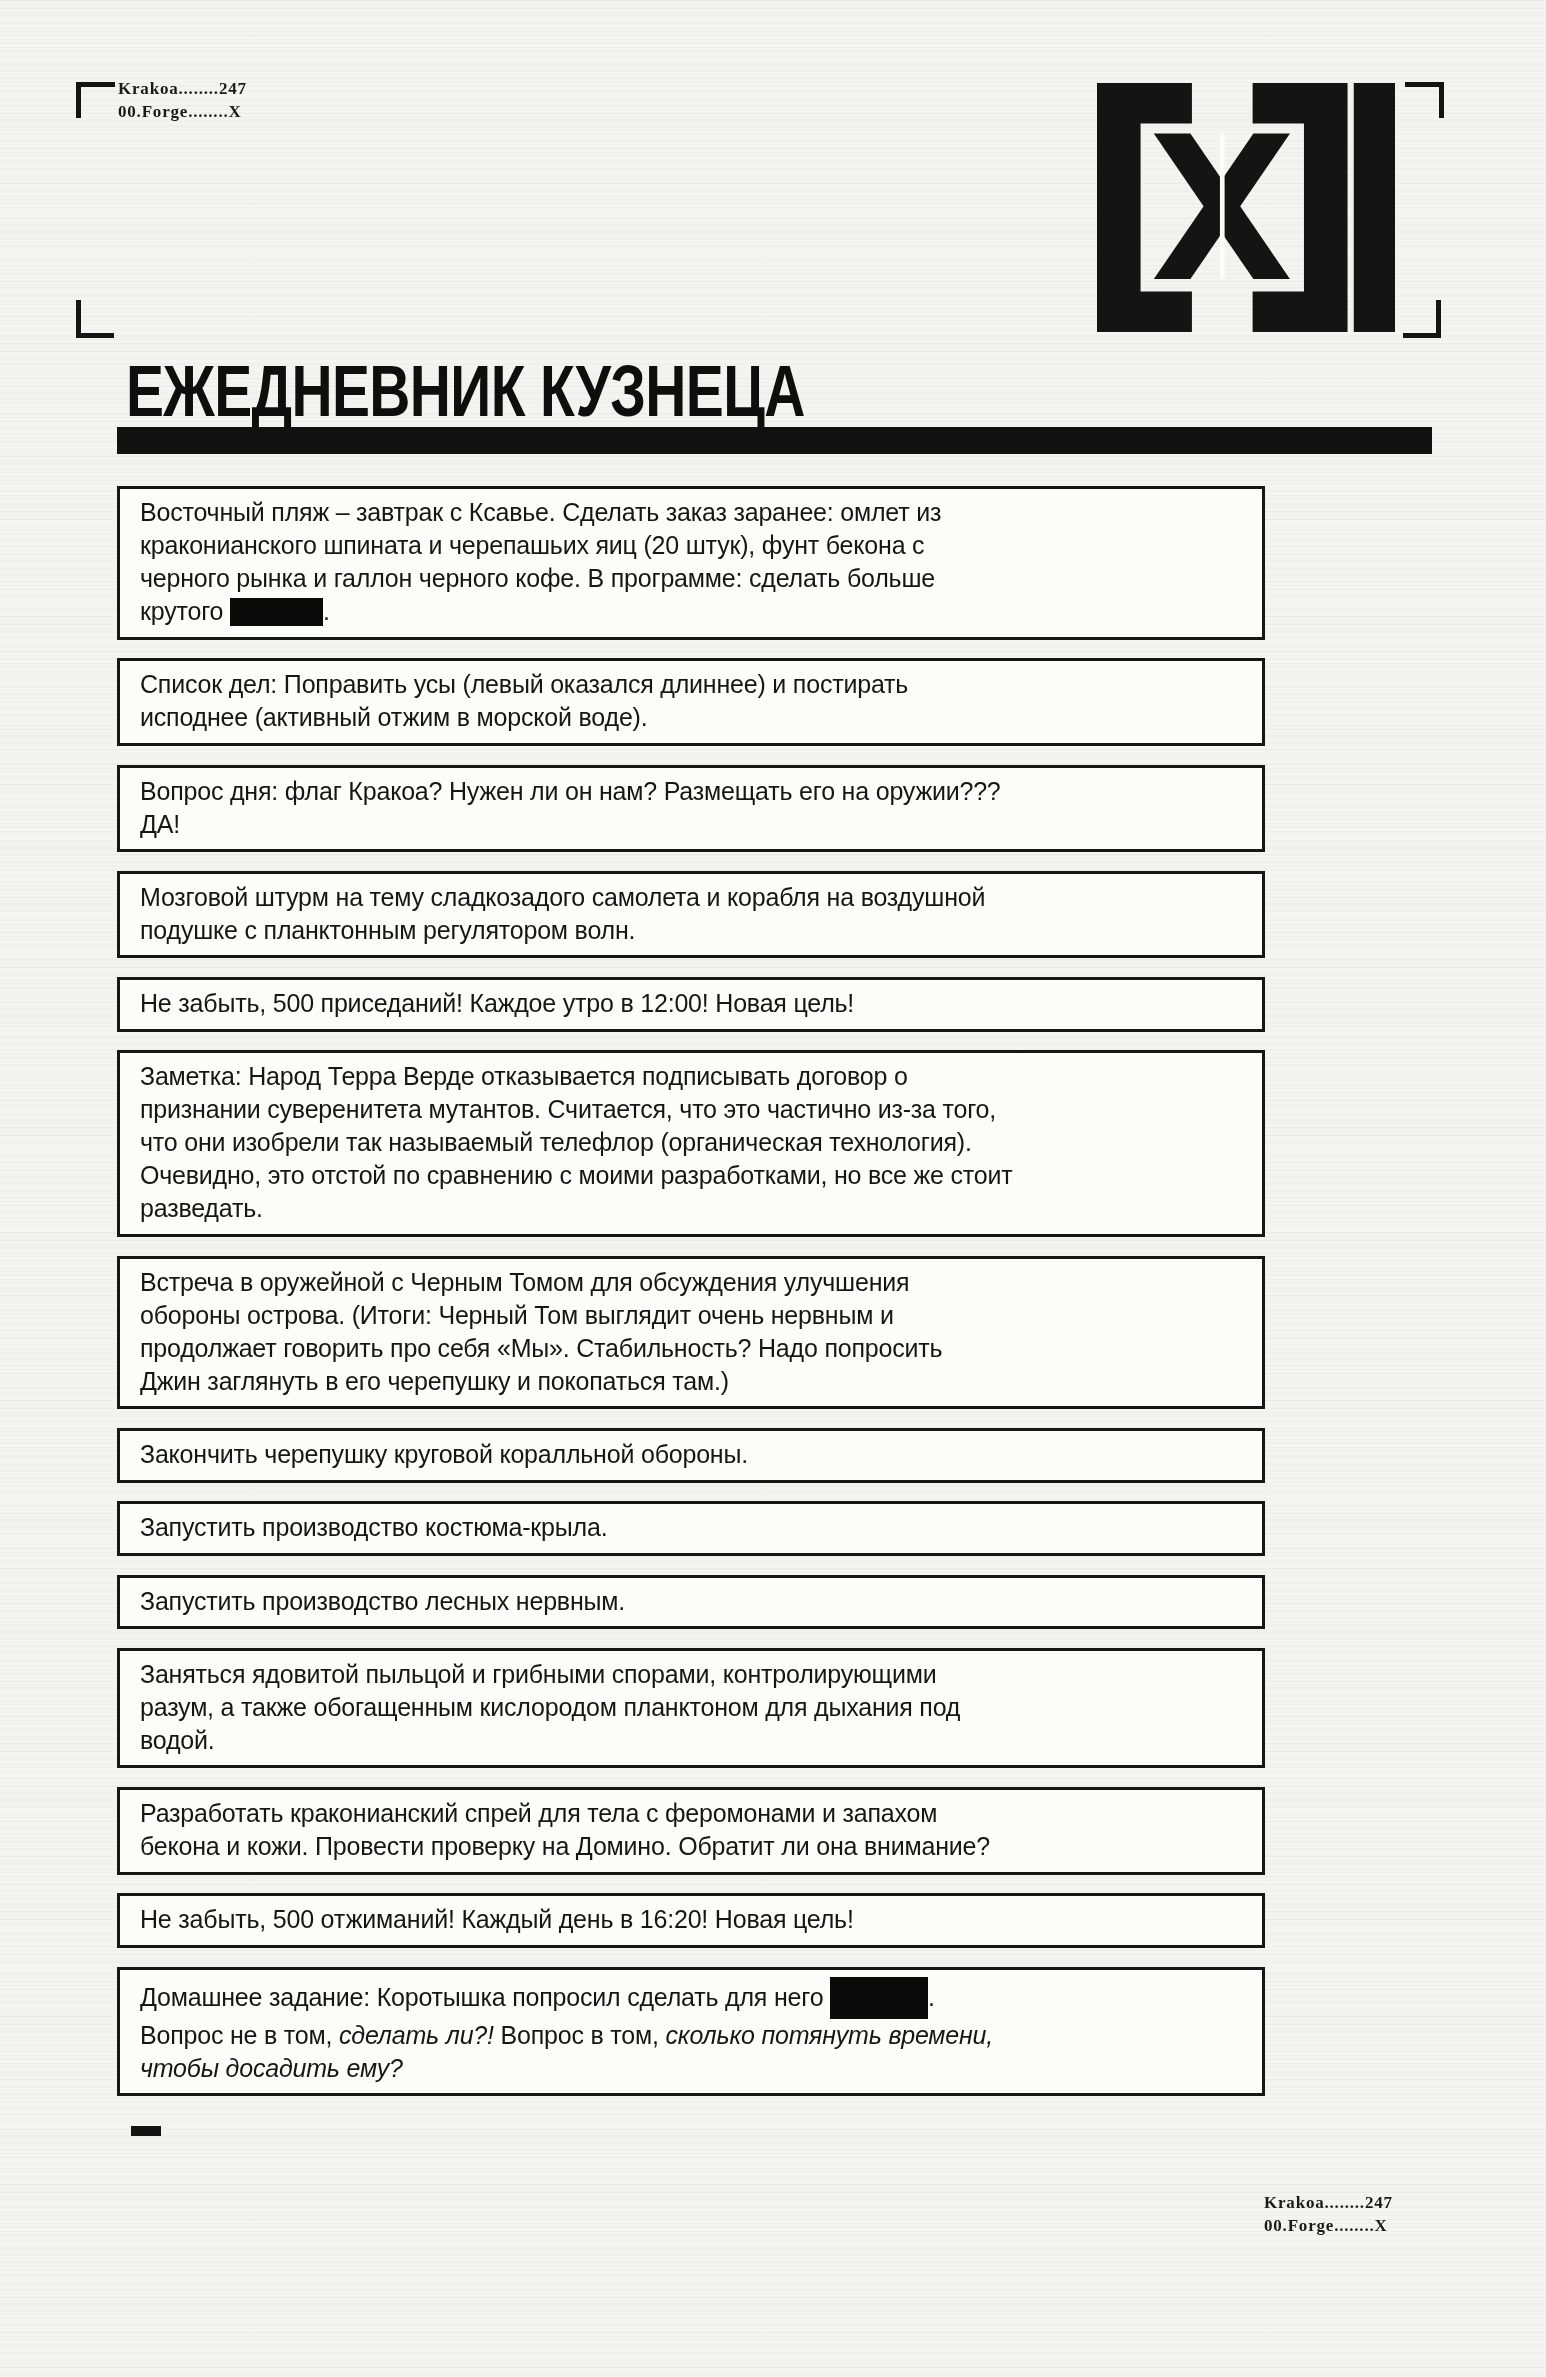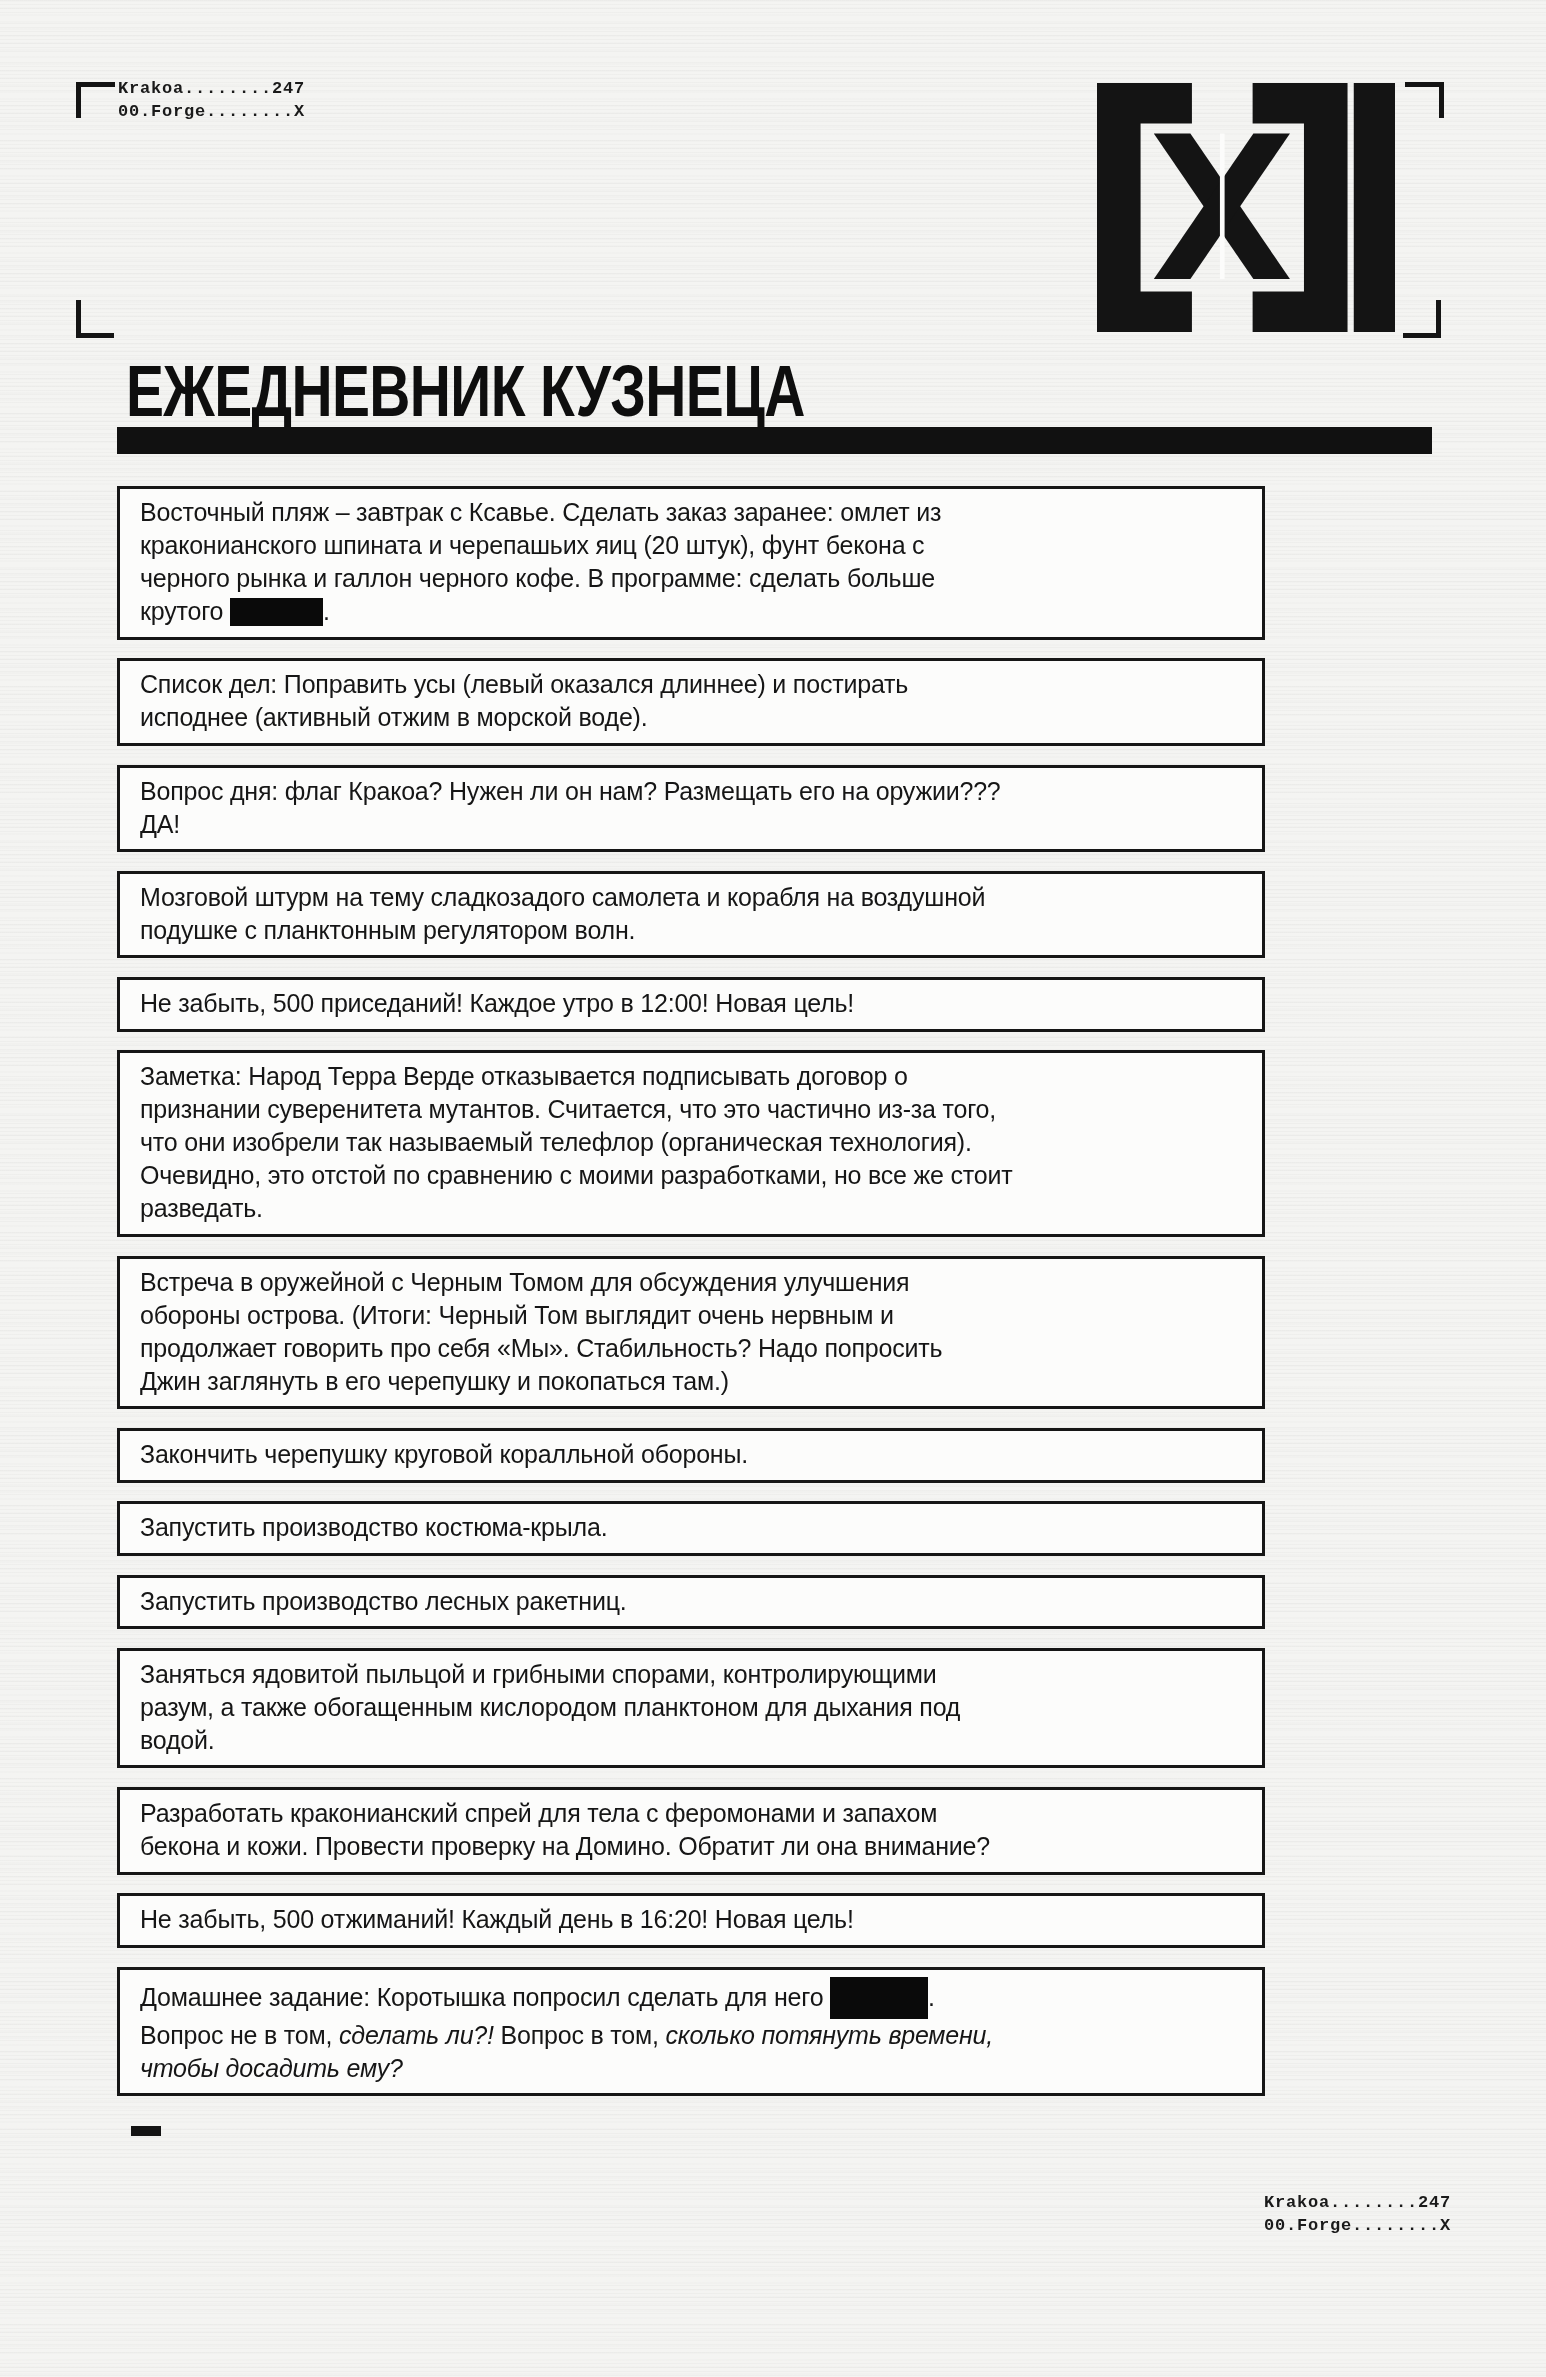--- a/index.html
+++ b/index.html
@@ -22,21 +22,21 @@
 
   
   .crop { position: absolute; }
   .crop.tl { left: 76px;  top: 82px; width: 34px; height: 31px; border-left: 5.4px solid #141414; border-top: 5.4px solid #141414; }
   .crop.bl { left: 76px;  top: 300px; width: 33px; height: 33px; border-left: 5.4px solid #141414; border-bottom: 5.4px solid #141414; }
   .crop.tr { left: 1405px; top: 82px; width: 34px; height: 31px; border-right: 5.4px solid #141414; border-top: 5.4px solid #141414; }
   .crop.br { left: 1403px; top: 300px; width: 33px; height: 33px; border-right: 5.4px solid #141414; border-bottom: 5.4px solid #141414; }
 
   .code-block {
     position: absolute;
-    font-family: Liberation Mono, monospace;
+    font-family: Liberation Serif, serif;
     font-size: 17px;
     line-height: 22.6px;
     font-weight: 600;
     letter-spacing: 0.8px;
     color: #1a1a1a;
     white-space: pre;
   }
   .code-block.top    { left: 118px;  top: 78px; }
   .code-block.bottom { left: 1264px; top: 2192px; }
 
@@ -136,21 +136,21 @@
 признании суверенитета мутантов. Считается, что это частично из-за того,
 что они изобрели так называемый телефлор (органическая технология).
 Очевидно, это отстой по сравнению с моими разработками, но все же стоит
 разведать.</span></div>
         <div class="entry"><span>Встреча в оружейной с Черным Томом для обсуждения улучшения
 обороны острова. (Итоги: Черный Том выглядит очень нервным и
 продолжает говорить про себя «Мы». Стабильность? Надо попросить
 Джин заглянуть в его черепушку и покопаться там.)</span></div>
         <div class="entry"><span>Закончить черепушку круговой коралльной обороны.</span></div>
         <div class="entry"><span>Запустить производство костюма-крыла.</span></div>
-        <div class="entry"><span>Запустить производство лесных ракетниц.</span></div>
+        <div class="entry"><span>Запустить производство лесных нервным.</span></div>
         <div class="entry"><span>Заняться ядовитой пыльцой и грибными спорами, контролирующими
 разум, а также обогащенным кислородом планктоном для дыхания под
 водой.</span></div>
         <div class="entry"><span>Разработать краконианский спрей для тела с феромонами и запахом
 бекона и кожи. Провести проверку на Домино. Обратит ли она внимание?</span></div>
         <div class="entry"><span>Не забыть, 500 отжиманий! Каждый день в 16:20! Новая цель!</span></div>
         <div class="entry"><span>Домашнее задание: Коротышка попросил сделать для него </span><span class="redact large"></span><span>.
 Вопрос не в том, </span><span class="it">сделать ли?!</span><span> Вопрос в том, </span><span class="it">сколько потянуть времени,
 чтобы досадить ему?</span></div>
       </div>

